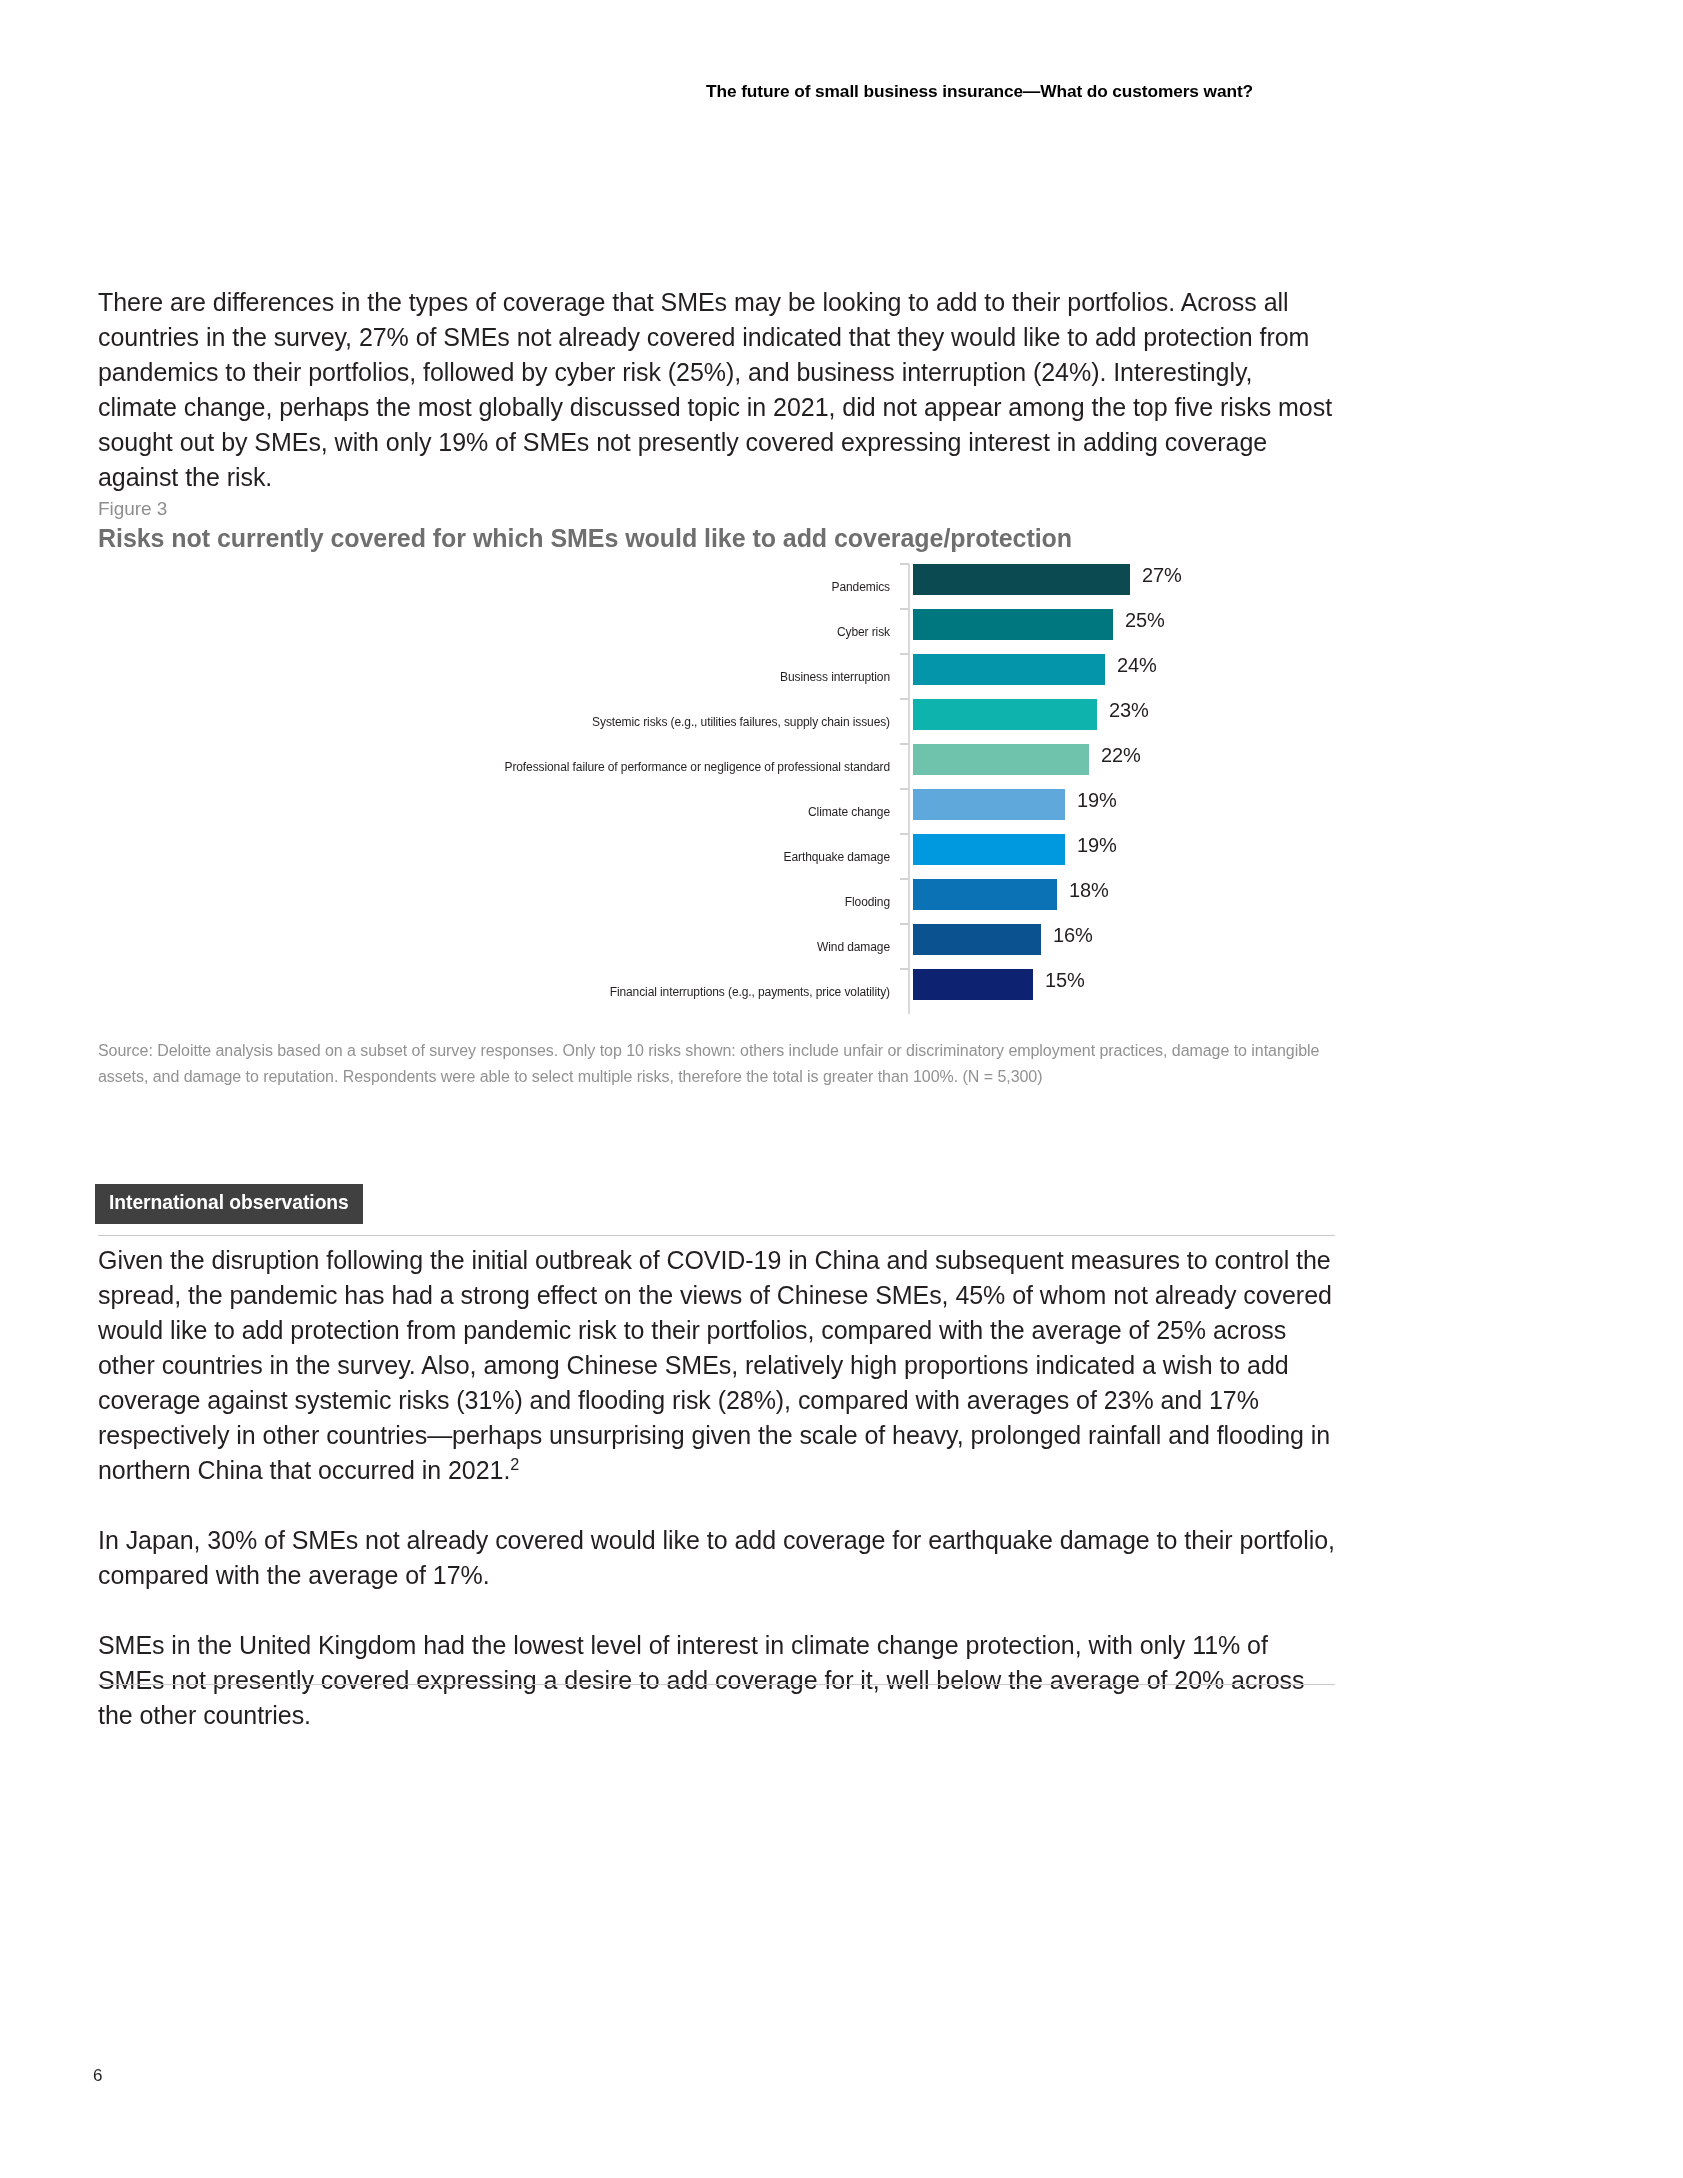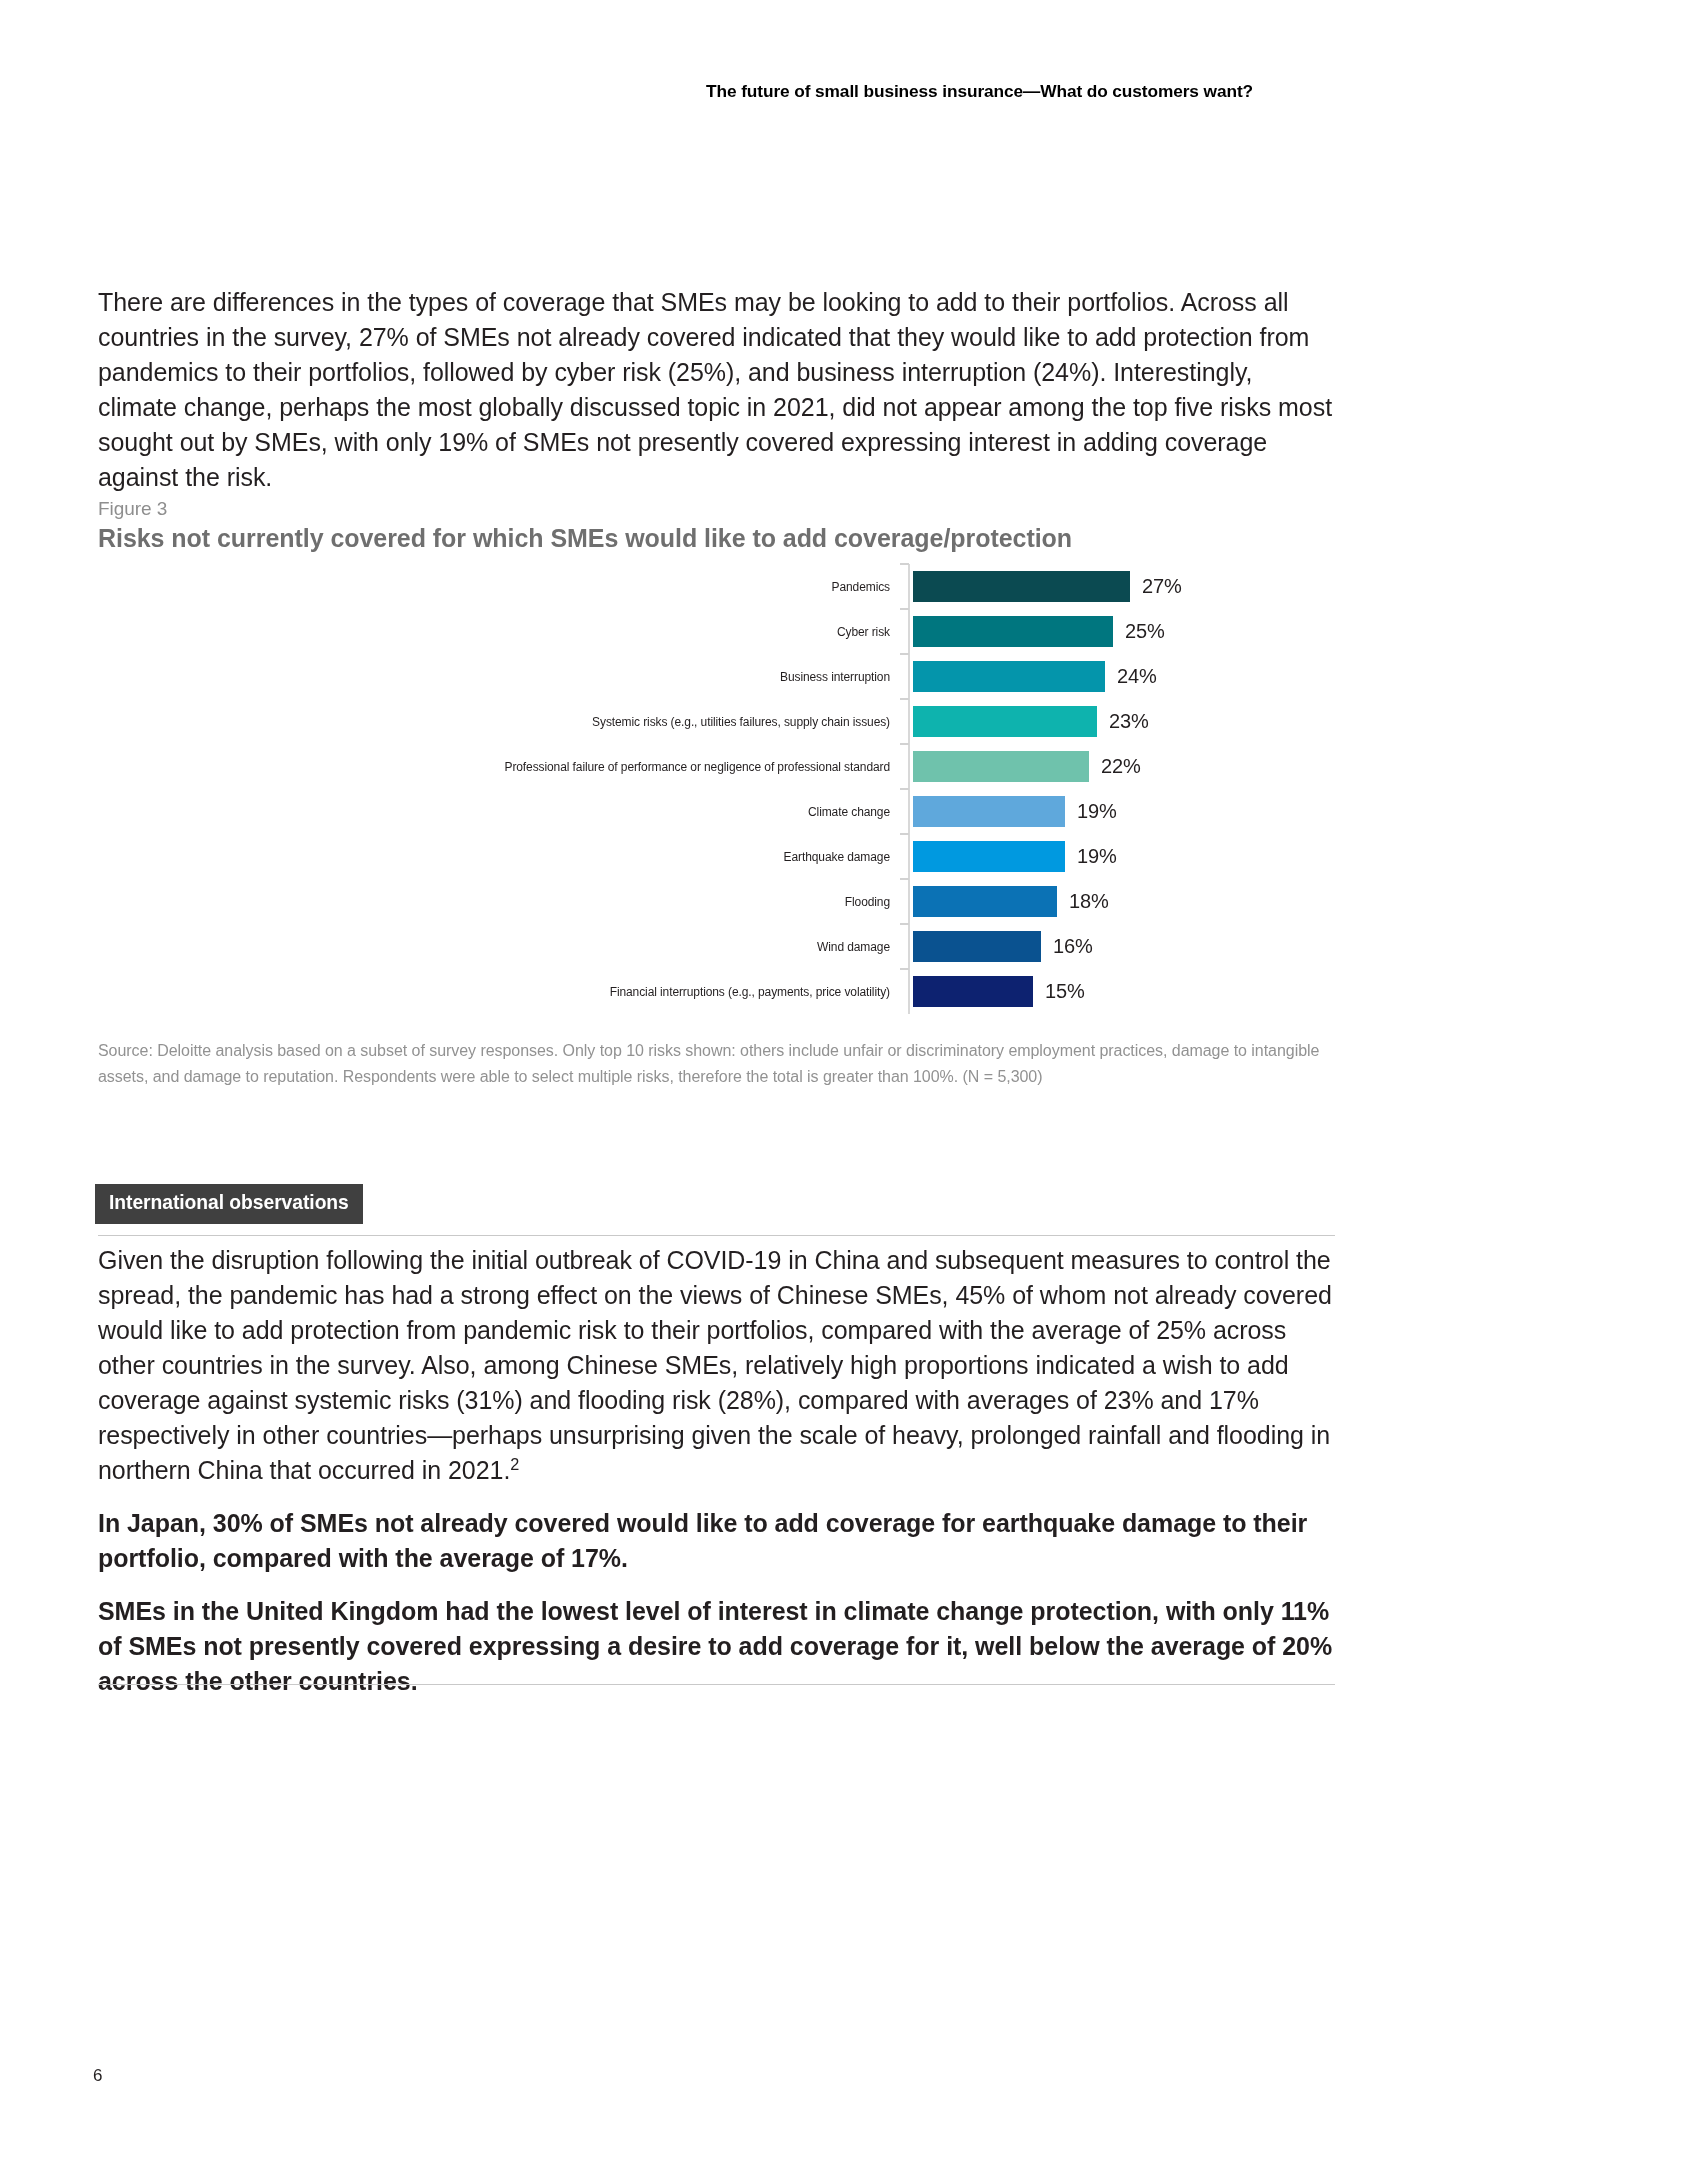--- a/index.html
+++ b/index.html
@@ -117,21 +117,21 @@
     position: absolute;
     left: -4px;
     top: -1px;
     width: 9px;
     height: 2px;
     background: #d2d2d2;
   }
   .bar-wrap {
     flex: 1;
     display: flex;
-    align-items: center;
+    align-items: flex-start;
     height: 100%;
   }
   .bar {
     height: 31px;
     display: block;
   }
   .bar-value {
     font-size: 20px;
     color: #231f20;
     margin-left: 12px;
@@ -172,22 +172,21 @@
     height: 1px;
     background: #c9c9c9;
   }
   .obs-content {
     position: absolute;
     left: 98px;
     top: 1243px;
     width: 1237px;
   }
   .obs-content p.body-text + p.body-text {
-    margin-top: 18px;
-    font-weight: bold;
+    margin-top: 35px;
   }
   .obs-rule-bottom {
     position: absolute;
     left: 98px;
     top: 1684px;
     width: 1237px;
     height: 1px;
     background: #c9c9c9;
   }
 

